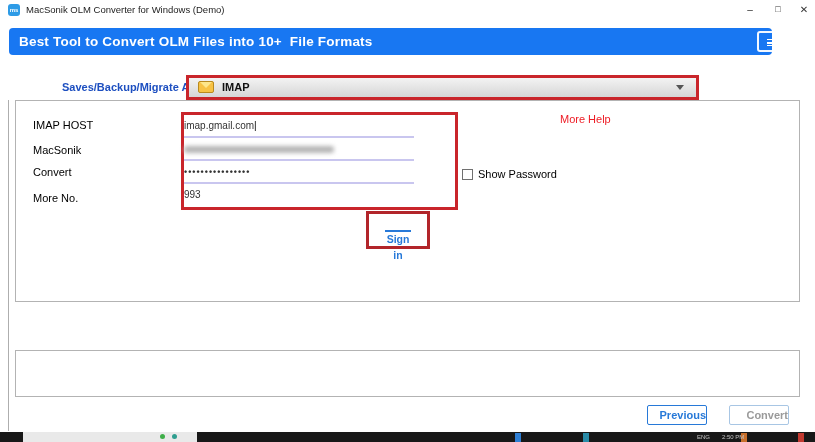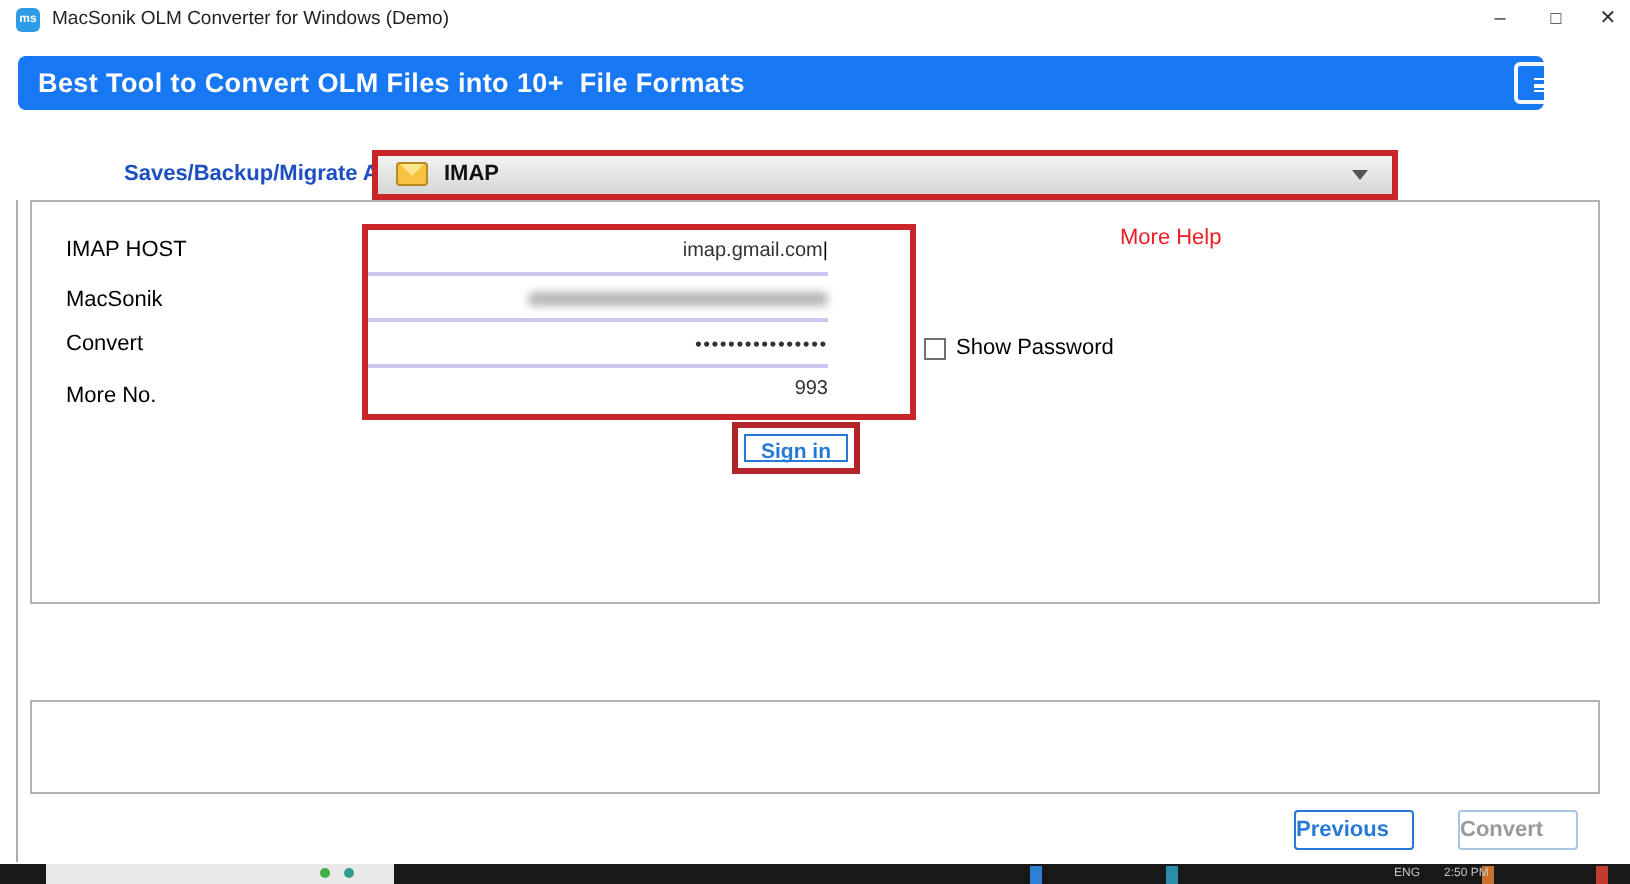--- a/index.html
+++ b/index.html
@@ -37,43 +37,43 @@
              border-right:4px solid transparent; border-top:5px solid #555; }
 
   
   .edge-line { left:8px; top:100px; width:1px; height:331px; background:#aeaeae; }
 
   
   .main-panel { left:15px; top:100px; width:785px; height:202px; border:1px solid #b3b3b3; background:#fff; }
   .fld-label { left:33px; font-size:11px; font-weight:normal; color:#000; }
 
   .form-box { left:181px; top:112px; width:277px; height:98px; border:3px solid #c9252b; background:#fff; }
-  .frow { position:relative; width:230px; height:23px; background:#fff; text-align:right;
+  .frow { position:relative; width:230px; height:23px; background:#fff; text-align:left;
           font-size:10px; color:#333; line-height:22px; border-bottom:2px solid #c9c6ef; }
   .frow:last-child { border-bottom:none; }
   .caret { color:#000; font-weight:normal; }
   .blur-bar { display:inline-block; width:150px; height:7px; margin-top:8px; border-radius:3px;
               background:#b5b5b5; filter:blur(2px); vertical-align:top; }
   .pwd { letter-spacing:1px; font-weight:bold; font-size:9px; }
 
   .more-help { left:560px; top:113px; font-size:11px; color:#ee1c25; font-weight:500; cursor:pointer; }
 
   .chk-box { left:462px; top:169px; width:11px; height:11px; border:1px solid #707070; background:#fff; }
   .chk-label { left:478px; top:168px; font-size:11px; font-weight:normal; color:#000; }
 
-  .signin-wrap { left:366px; top:211px; width:64px; height:26px; border:3px solid #b2252a; background:#fff; padding:3px; }
+  .signin-wrap { left:366px; top:211px; width:64px; height:26px; border:3px solid #b2252a; background:#fff; padding:16px; }
   .signin-btn { width:100%; height:100%; background:#fff; border:1px solid #2779d8;
                 font-size:10.5px; font-weight:bold; color:#2779d8; text-align:center; line-height:16px; cursor:pointer;
                 font-family:"Liberation Sans",sans-serif; }
 
   
   .log-panel { left:15px; top:350px; width:785px; height:47px; border:1px solid #b3b3b3; background:#fff; }
 
   
-  .nav-btn { top:405px; width:60px; height:20px; background:#fff; border-radius:2px; text-align:left;
+  .nav-btn { top:405px; width:60px; height:20px; background:#fff; border-radius:2px; text-align:right;
              line-height:18px; font-size:11px; font-weight:bold; cursor:pointer; font-family:"Liberation Sans",sans-serif; }
   .btn-prev { left:647px; border:1.5px solid #2779d8; color:#2779d8; }
   .btn-convert { left:729px; border:1.5px solid #a8c6e4; color:#9a9a9a; }
 
   
   .taskbar { left:0; top:432px; width:815px; height:10px; background:#181818; }
   .tb-light { left:23px; top:0; width:174px; height:10px; background:#e9e9e9; }
   .tb-dot { top:2px; width:5px; height:5px; border-radius:50%; }
   .tb-sliver { top:1px; width:6px; height:9px; }
   .tb-text { top:0px; font-size:6px; color:#c5c5c5; line-height:11px; }

